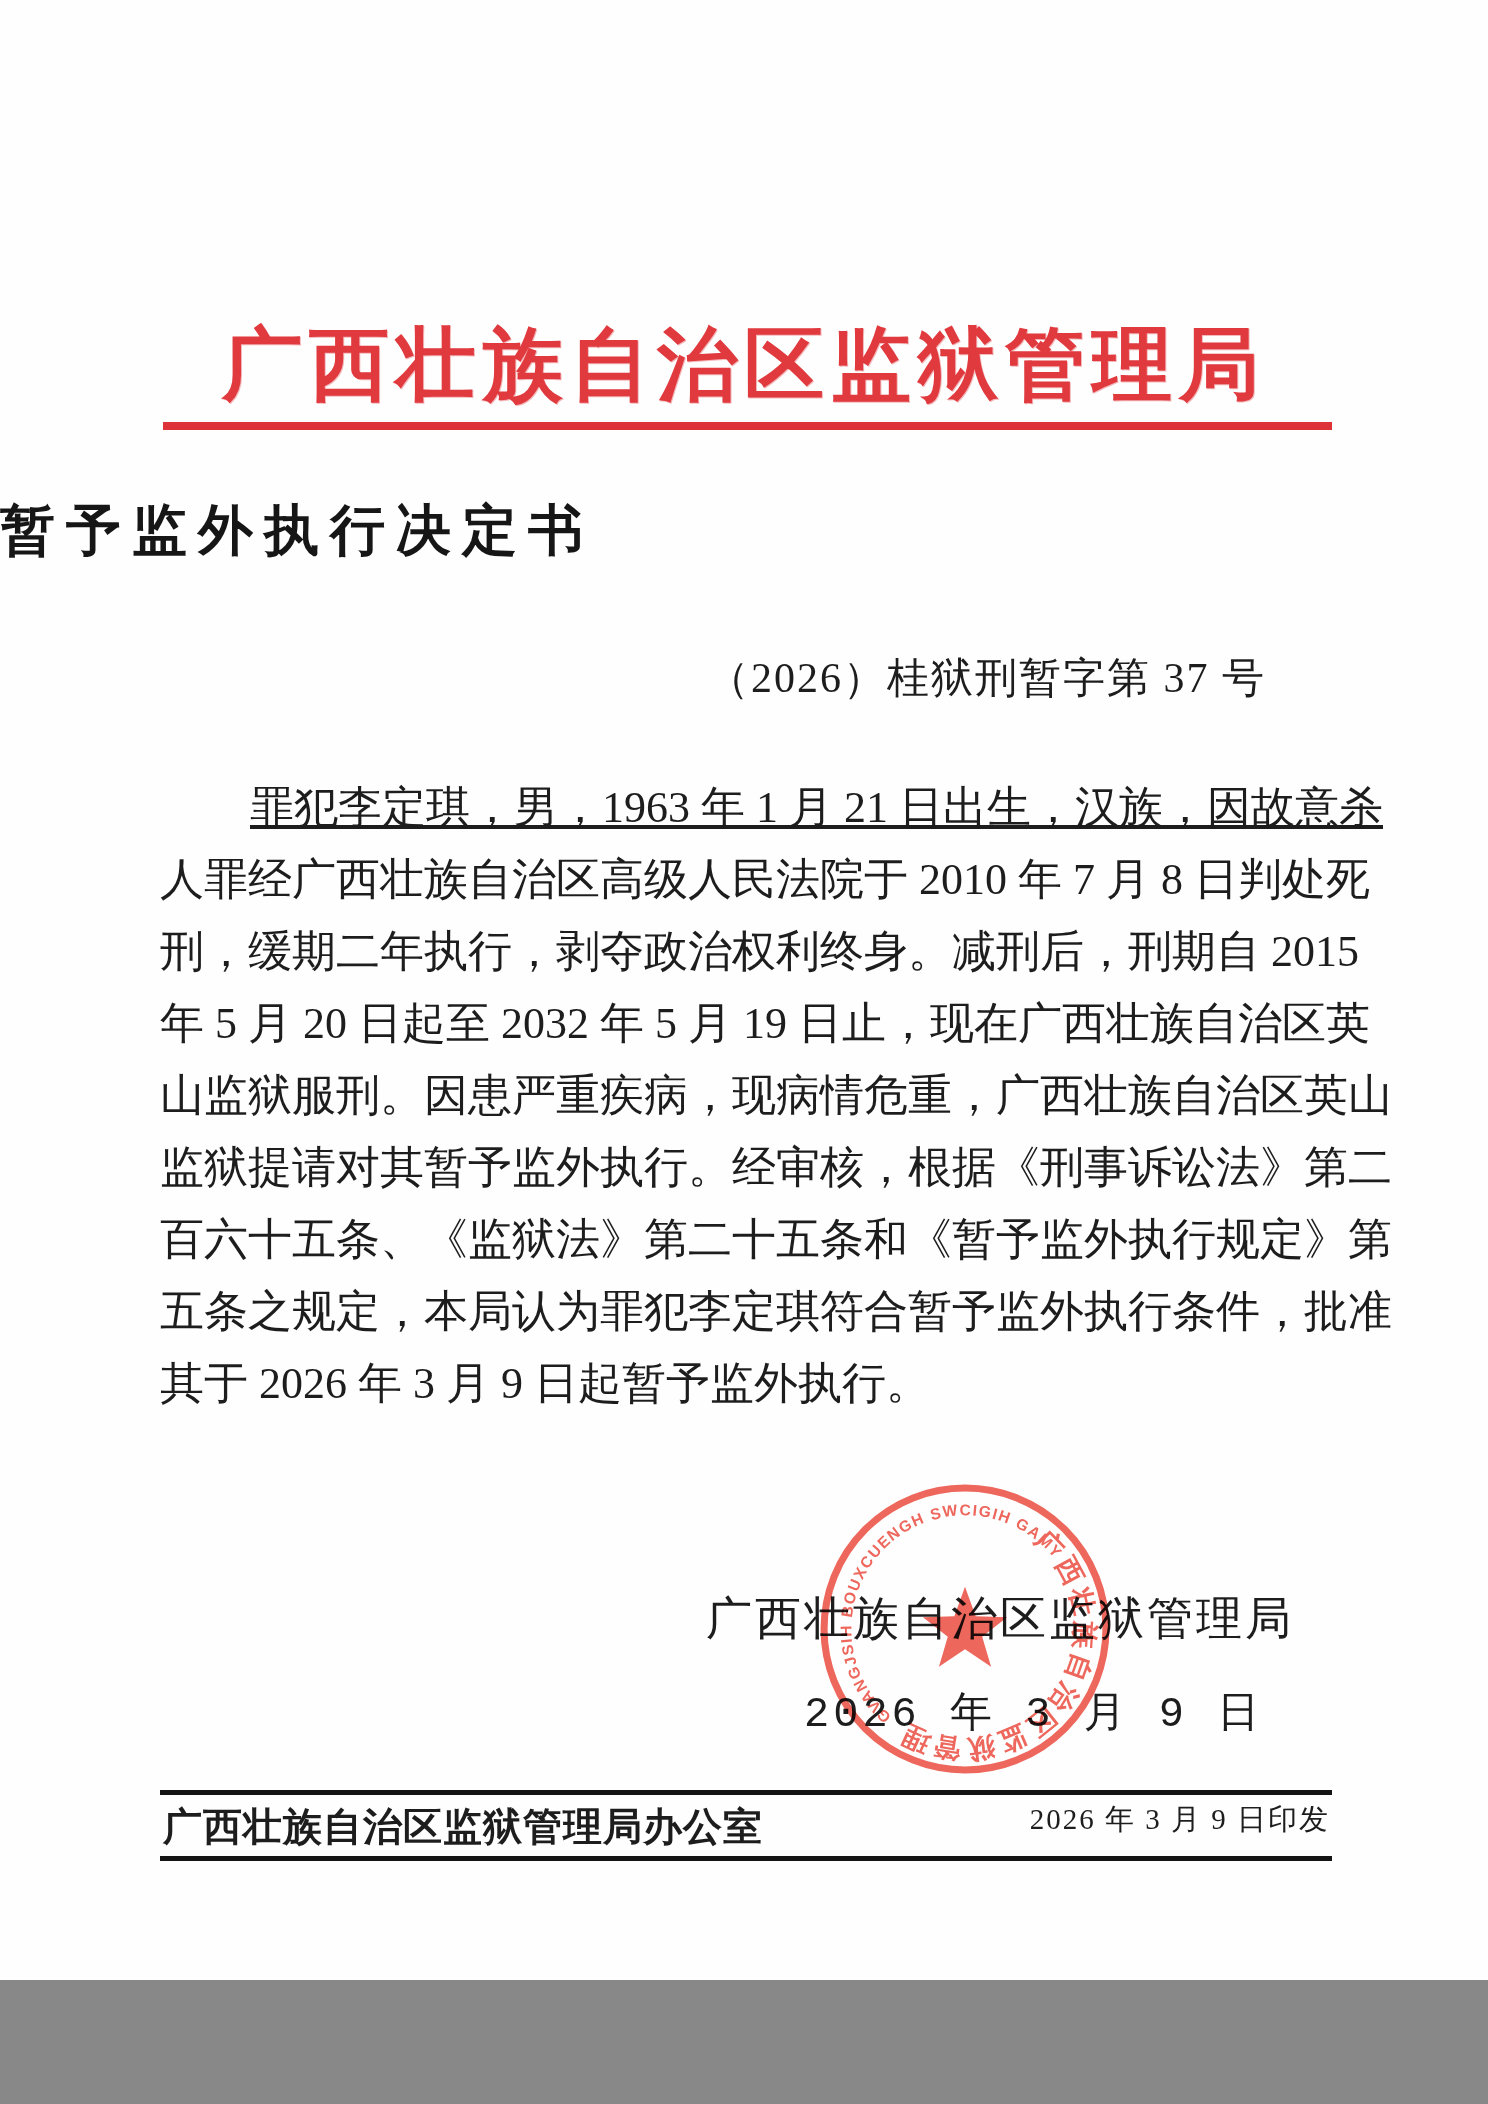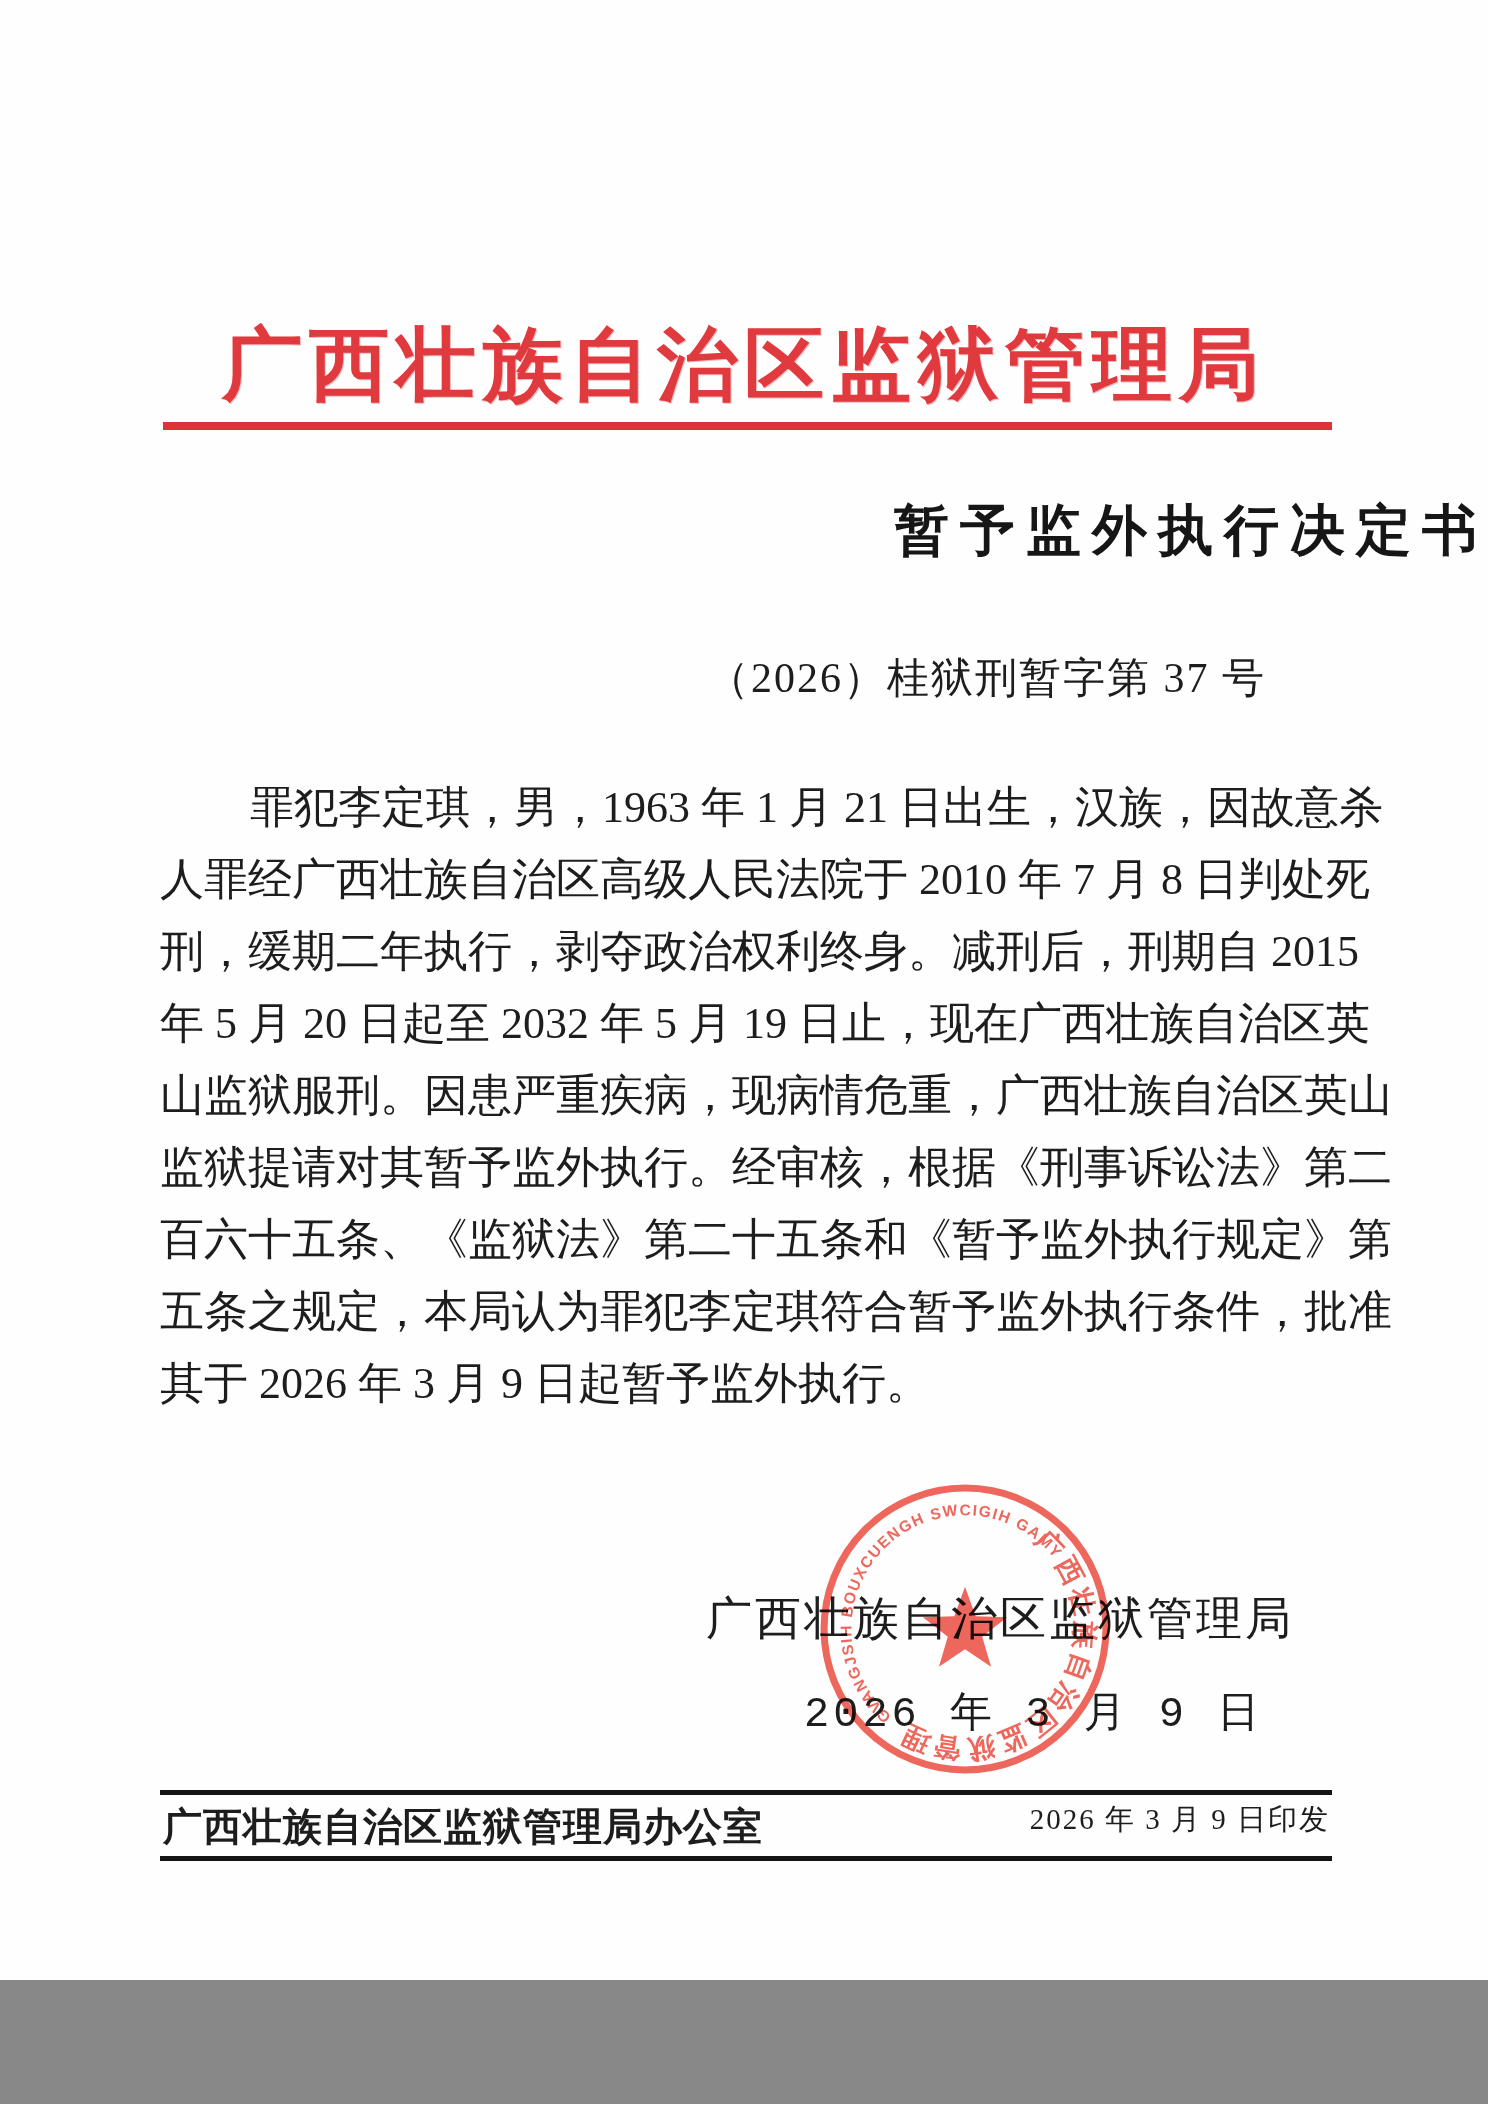--- a/index.html
+++ b/index.html
@@ -21,21 +21,21 @@
     text-shadow:1px 1px 0 rgba(224,57,62,.35);
     white-space:nowrap;
   }
   .red-rule{
     position:absolute;left:163px;top:422px;
     width:1169px;height:8px;
     background:#dd3338;
   }
   .doc-title{
     position:absolute;left:0;top:494px;width:100%;
-    text-align:right;
+    text-align:left;
     font-size:55px;font-weight:bold;
     letter-spacing:11px;
     color:#161616;
     white-space:nowrap;
   }
   .doc-number{
     position:absolute;right:222px;top:650px;
     font-size:42px;
     letter-spacing:2px;
     white-space:nowrap;
@@ -45,21 +45,21 @@
     position:absolute;left:160px;top:772px;width:1172px;
   }
   .body-line{
     height:72px;line-height:72px;
     font-size:44px;
     text-align:justify;
     text-align-last:justify;
     text-justify:inter-character;
     white-space:nowrap;
   }
-  .body-line.first{ text-indent:90px; }
+  .body-line.first{ text-indent:90px;text-decoration:underline; }
   .body-line.last{ text-align:center;text-align-last:left; }
   .sig-org{
     position:absolute;left:706px;top:1588px;
     font-size:46px;letter-spacing:3px;white-space:nowrap;
   }
   .sig-date{
     position:absolute;left:804px;top:1684px;
     font-size:42px;letter-spacing:4px;white-space:nowrap;font-family:Liberation Mono, monospace;
   }
   .seal{

